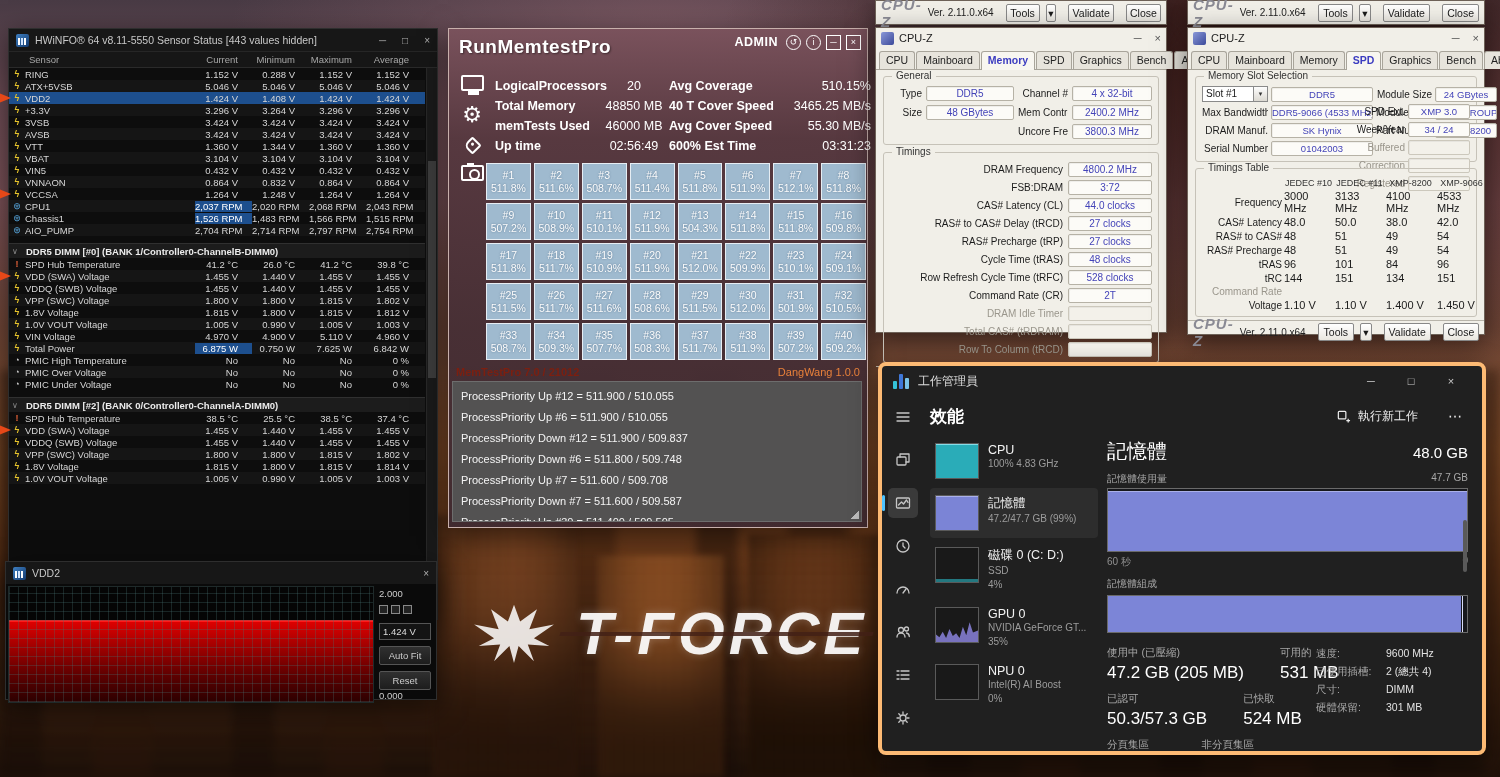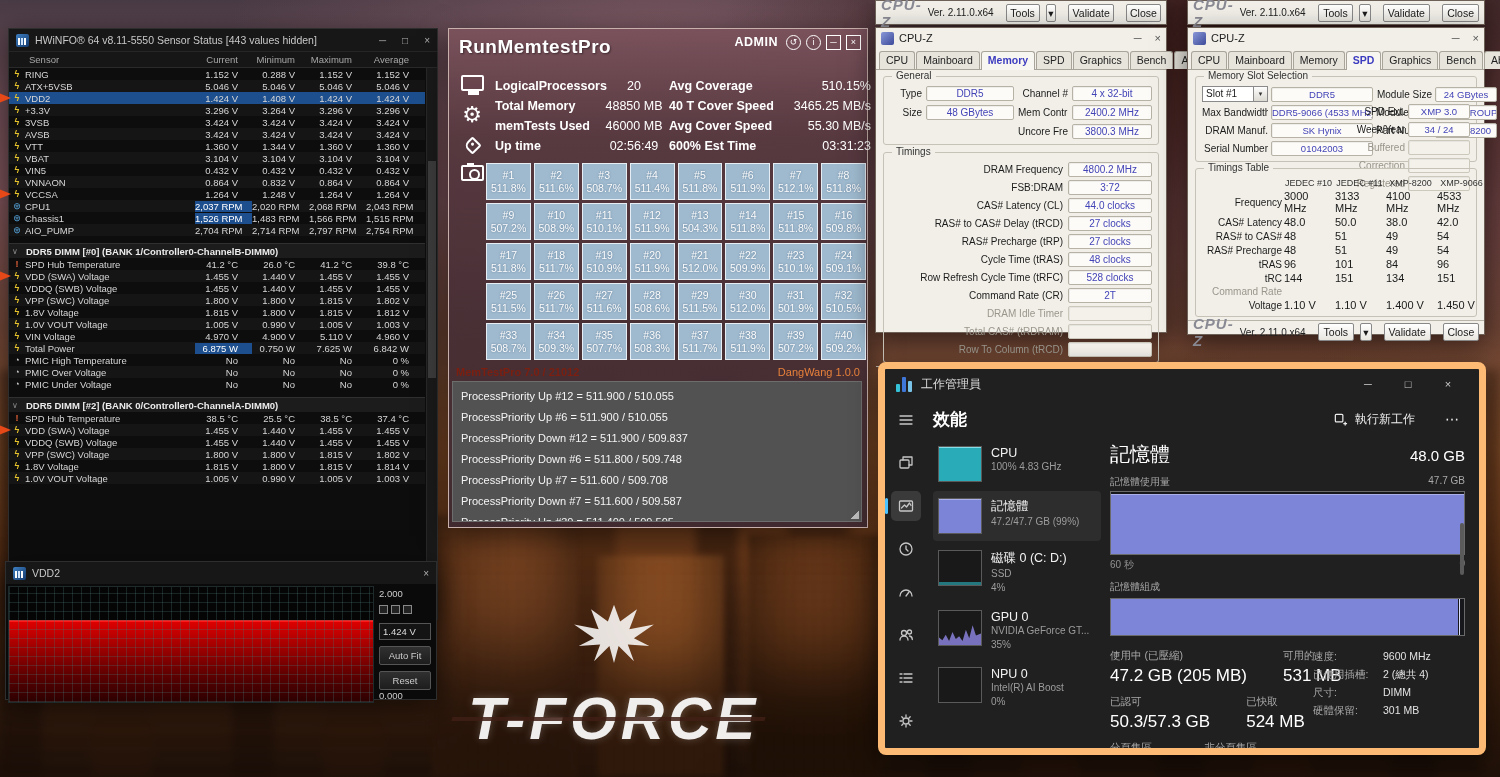--- a/index.html
+++ b/index.html
@@ -22,21 +22,21 @@
   .bld { position:absolute; filter:blur(3px); opacity:.9;
     background-image:
       repeating-linear-gradient(0deg, rgba(255,190,120,.16) 0 2px, transparent 2px 9px),
       repeating-linear-gradient(90deg, rgba(255,190,120,.12) 0 2px, transparent 2px 10px);
   }
   .bld1 { left:432px; top:515px; width:146px; height:262px; background-color:#6e3b1c; box-shadow:inset 0 -120px 80px rgba(20,10,5,.8); }
   .bld2 { left:598px; top:555px; width:126px; height:222px; background-color:#85491f; box-shadow:inset 0 -100px 70px rgba(25,12,6,.8); }
   .bld3 { left:748px; top:535px; width:132px; height:242px; background-color:#5e3014; box-shadow:inset 0 -110px 70px rgba(18,9,4,.85); }
 
   
-  .tforce { position:absolute; left:468px; top:598px; display:flex; align-items:center; gap:16px; z-index:2; opacity:.93;flex-direction:column; }
+  .tforce { position:absolute; left:468px; top:598px; display:flex; align-items:center; gap:16px; z-index:2; opacity:.93; }
   .tf-falcon svg { display:block; }
   .tf-text { font-size:60px; font-weight:bold; font-style:italic; letter-spacing:4px; color:#fff;
              position:relative; text-shadow:0 0 8px rgba(255,255,255,.25); white-space:nowrap; }
   .tf-text::after { content:""; position:absolute; left:-16px; right:-6px; top:33px; height:4px;
                     background:rgba(66,32,22,.85); transform:skewX(-18deg); }
 
   
   .win { position:absolute; box-shadow:0 8px 26px rgba(0,0,0,.55); }
 
   
@@ -183,21 +183,21 @@
   .combo { display:flex; height:16px; }
   .combo .cval { flex:1; background:#fff; border:1px solid #8a8a8a; font-size:10px; padding:1px 3px; white-space:nowrap; }
   .combo .cdd { width:14px; background:linear-gradient(#fdfdfd,#dcd9d2); border:1px solid #8a8a8a; border-left:none;
                 display:flex; align-items:center; justify-content:center; font-size:7px; color:#333; }
   .slot-grid { display:grid; grid-template-columns:66px 102px 56px 62px; gap:3px 3px; align-items:center; }
   .tt-grid { display:grid; grid-template-columns:80px repeat(4,49px); gap:2px 2px; align-items:center; }
   .tt-h { font-size:9px; color:#333; text-align:center; white-space:nowrap; }
   .slot-grid .vbox { font-size:9.5px; }
 
   
-  #tm { left:878px; top:362px; width:608px; height:393px; background:#202020; border:7px solid #fdba74;
+  #tm { left:878px; top:362px; width:608px; height:393px; background:#202020; border:4px solid #fdba74;
         border-radius:8px; color:#e8e8e8; overflow:hidden; display:flex; flex-direction:column; }
   .tm-title { height:30px; display:flex; align-items:center; gap:9px; padding:0 11px; font-size:12px; color:#ddd; flex:none; }
   .tm-ico { width:16px; height:15px; display:flex; gap:2px; align-items:flex-end; }
   .tm-ico i { display:block; width:4px; border-radius:1px; }
   .tm-ico i:nth-child(1){ height:8px; background:#35c2d8; }
   .tm-ico i:nth-child(2){ height:15px; background:#3f77d8; }
   .tm-ico i:nth-child(3){ height:11px; background:#7ac3e8; }
   .tm-caps { margin-left:auto; display:flex; }
   .tm-cap { width:40px; height:30px; display:flex; align-items:center; justify-content:center; color:#ccc; font-size:11px; }
   .tm-main { flex:1; display:flex; min-height:0; }

